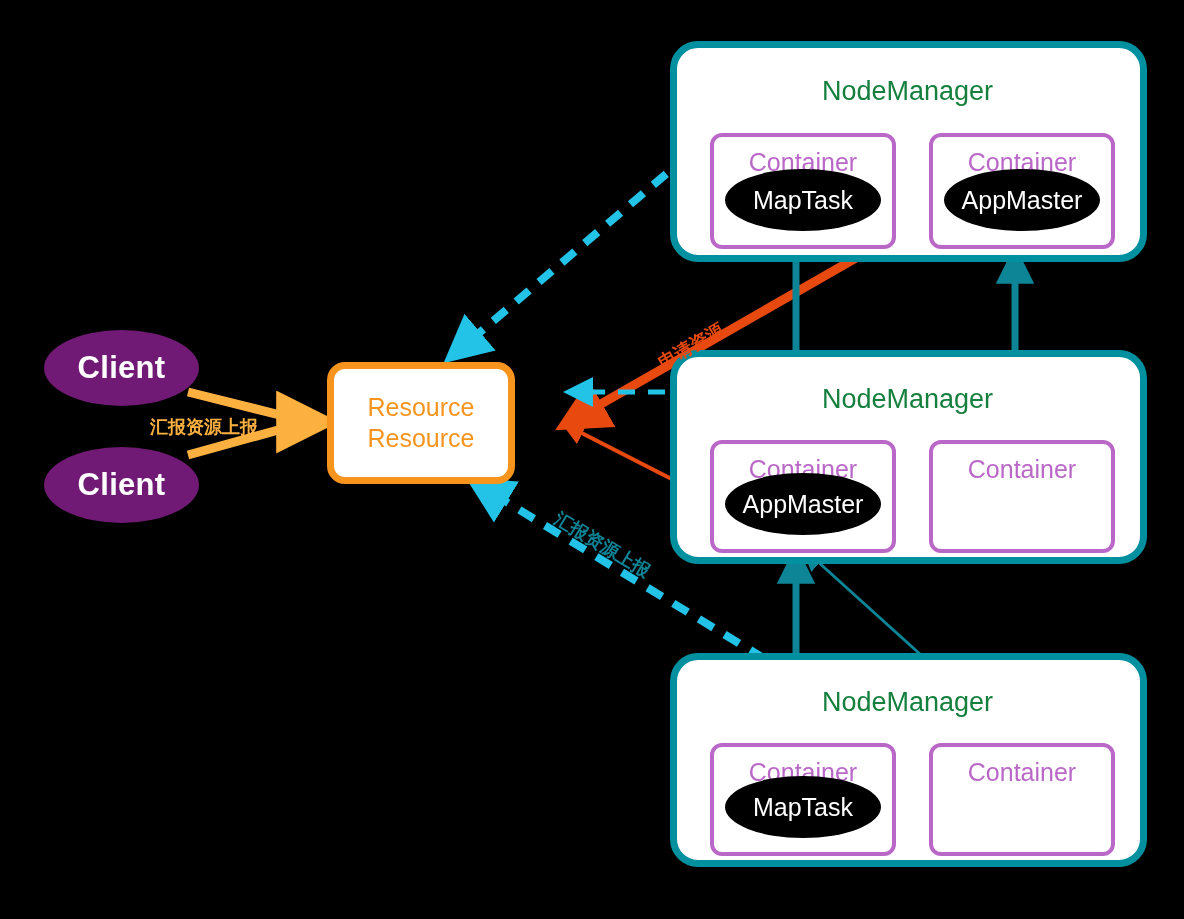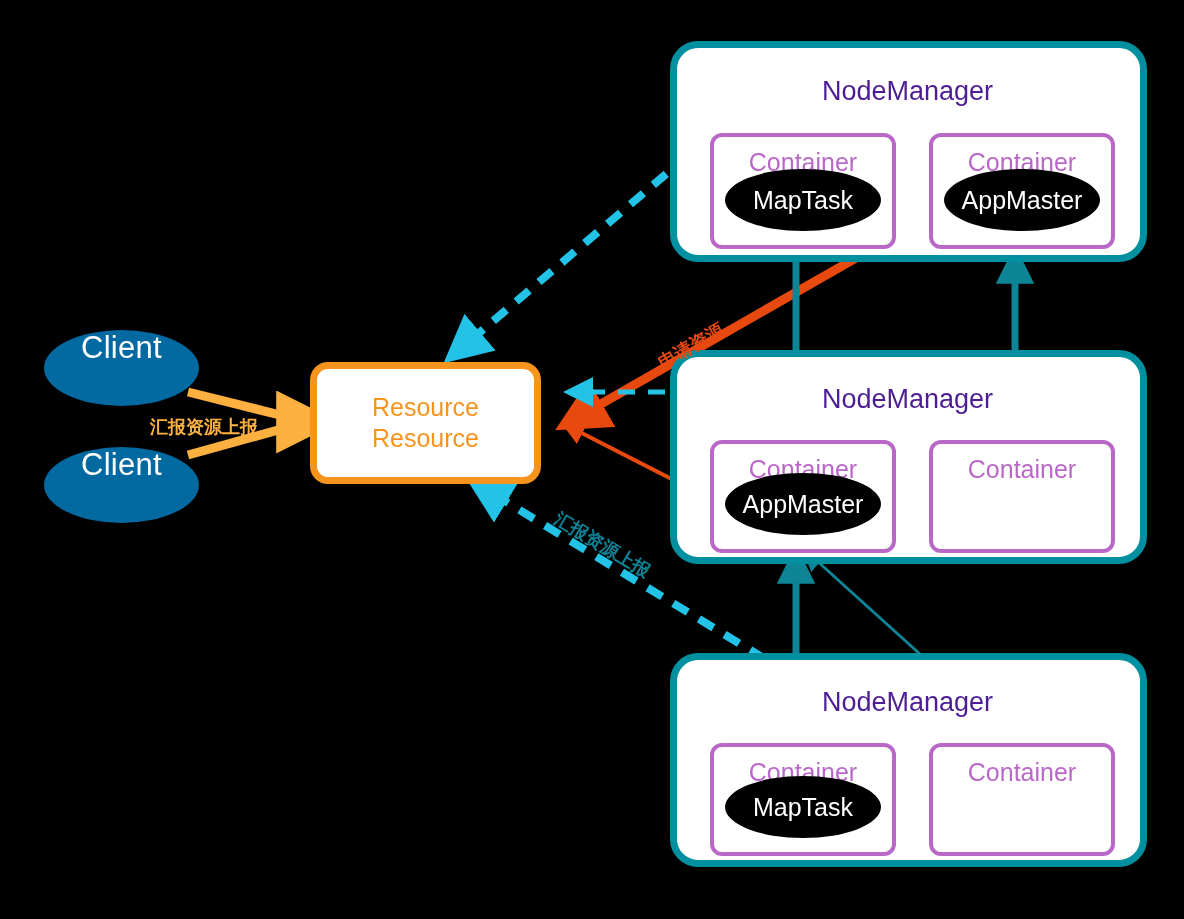--- a/index.html
+++ b/index.html
@@ -22,27 +22,28 @@
     top: 0;
     width: 1184px;
     height: 919px;
     pointer-events: none;
   }
 
   
   .client {
     position: absolute;
     display: flex;
-    align-items: flex-start;
+    align-items: center;
     justify-content: center;
     border-radius: 50%;
-    background: #0369a1;
+    background: #701a75;
     color: #FFFFFF;
     font-size: 31px;
     letter-spacing: 0.3px;
+    font-weight: bold;
   }
 
   
   .rm-box {
     position: absolute;
     display: flex;
     align-items: center;
     justify-content: center;
     text-align: center;
     background: #FFFFFF;
@@ -57,21 +58,21 @@
   
   .nm-box {
     position: absolute;
     background: #FFFFFF;
     border: 7px solid #00909F;
     border-radius: 28px;
     box-sizing: border-box;
   }
   .nm-title {
     position: absolute;
-    color: #4c1d95;
+    color: #15803d;
     font-size: 27px;
     white-space: nowrap;
   }
 
   
   .container-box {
     position: absolute;
     background: #FFFFFF;
     border: 4px solid #BA68C8;
     border-radius: 12px;
@@ -182,21 +183,21 @@
     </g>
   </svg>
 
   <div class="client" style="left:44px; top:330px; width:155px; height:76px;">
     <span>Client</span>
   </div>
   <div class="client" style="left:44px; top:447px; width:155px; height:76px;">
     <span>Client</span>
   </div>
 
-  <div class="rm-box" style="left:310px; top:362px; width:231px; height:122px;">
+  <div class="rm-box" style="left:327px; top:362px; width:188px; height:122px;">
     <div>
       <div>Resource</div>
       <div>Resource</div>
     </div>
   </div>
 
   <div class="nm-box" style="left:670px; top:41px; width:477px; height:221px;">
     <div class="nm-title" style="left:145px; top:28px;">NodeManager</div>
 
     <div class="container-box" style="left:33px; top:85px; width:186px; height:116px;">

